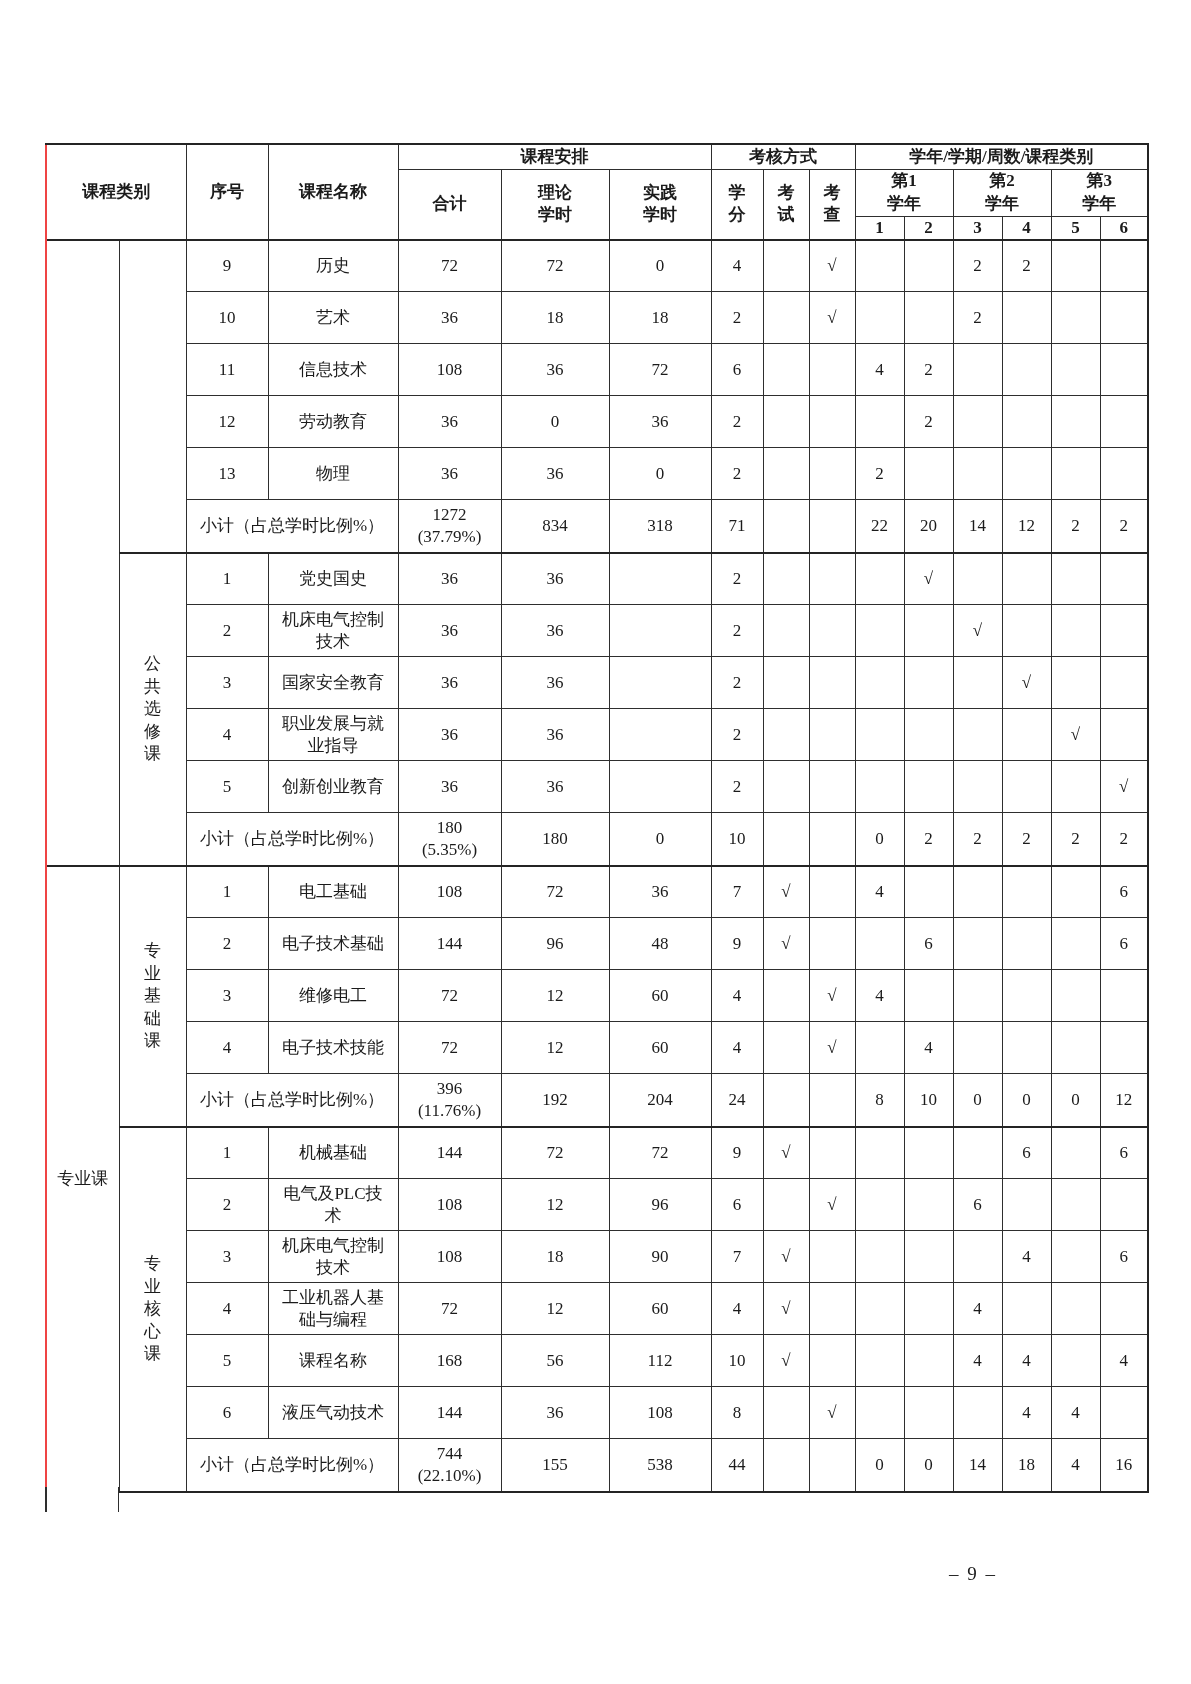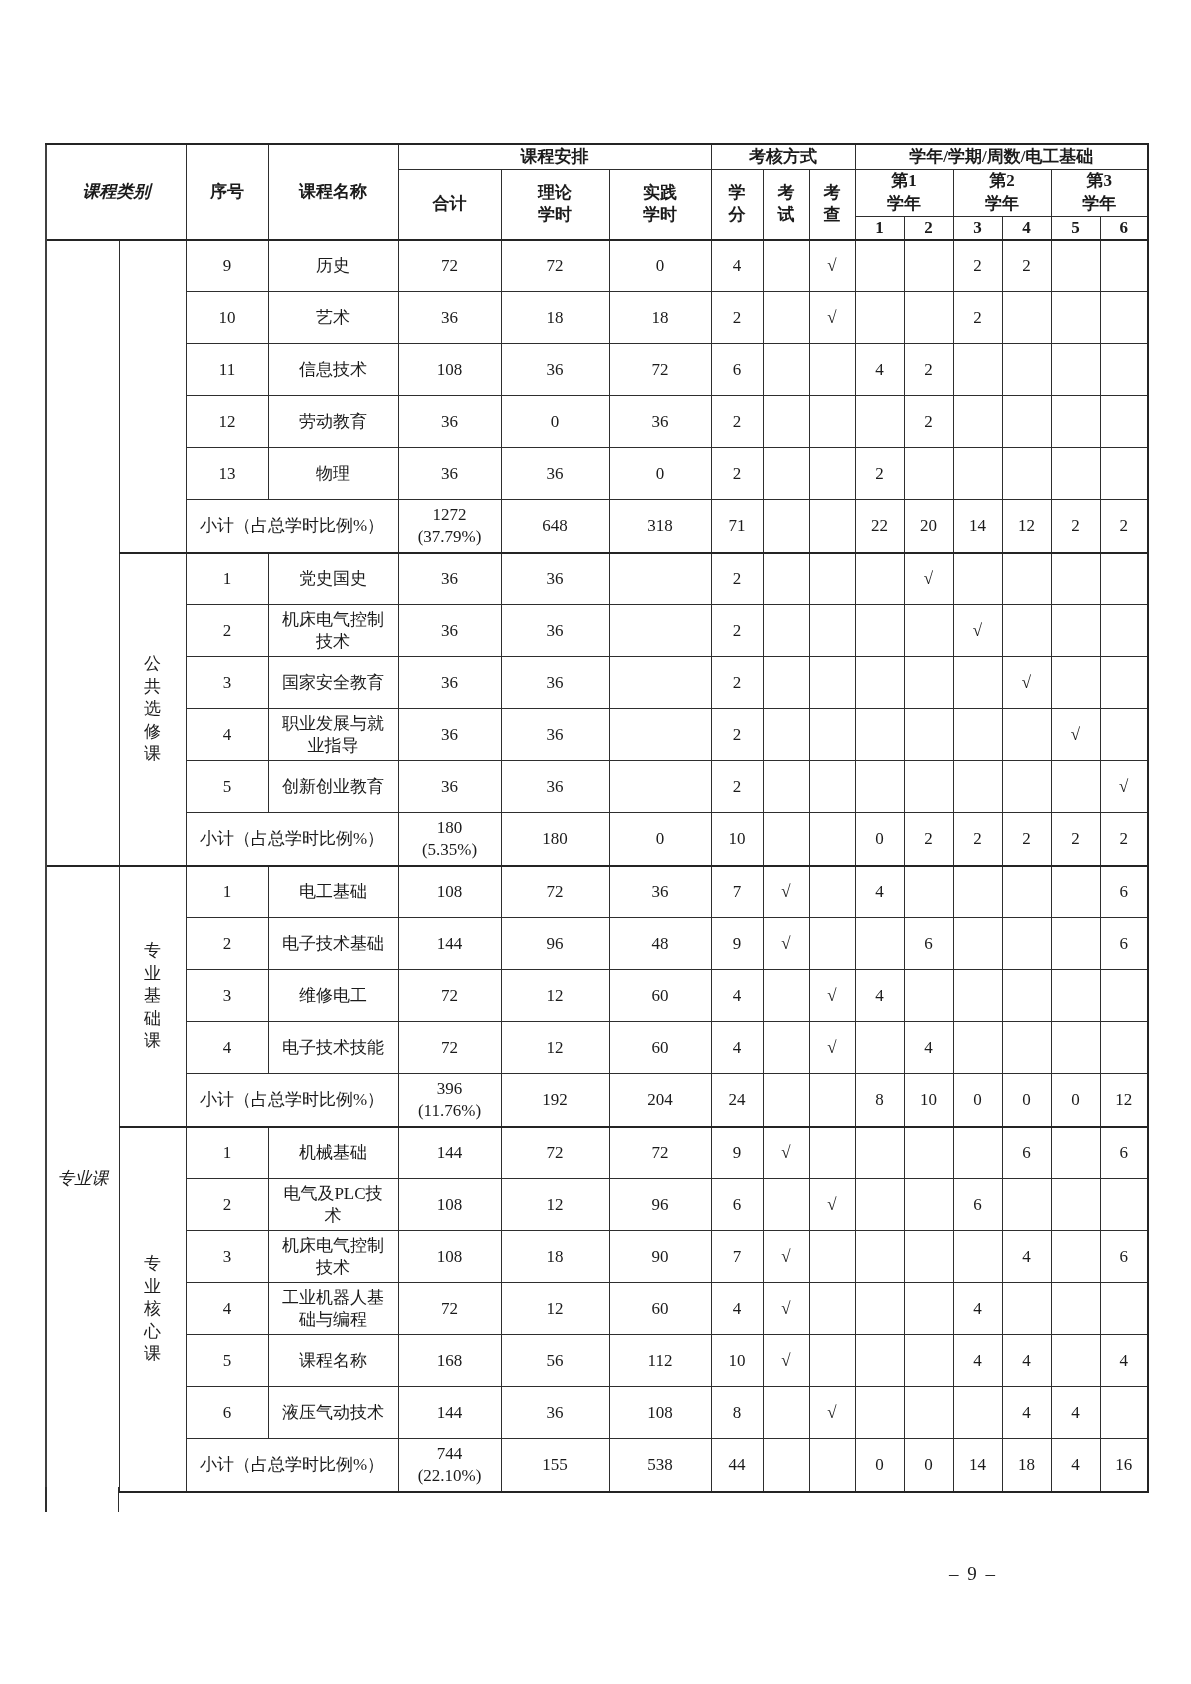--- a/index.html
+++ b/index.html
@@ -13,21 +13,21 @@
   td,th{
     border:1px solid #2e2e2e; text-align:center; vertical-align:middle;
     font-size:17px; padding:0; white-space:pre-line; line-height:1.32;
     overflow:hidden;
   }
   th{font-weight:bold;}
   tr.ra{height:25px;} tr.rb{height:47px;} tr.rc{height:22px;}
   tr.row{height:52px;} tr.sub{height:53px;}
   tr.st>td{border-top:2px solid #242424;}
   .bt2{border-top:2px solid #242424;}
-  .bl2{border-left:2px solid #404040;font-style:italic;}
+  .bl2{border-left:2px solid #ef4444;}
   .br2{border-right:2px solid #242424;}
   .bb2{border-bottom:2px solid #242424;}
   .nobb{border-bottom:none;}
   .name{padding:0 13px; white-space:normal; word-break:break-all;}
   .subc{padding:0 24px; white-space:pre-line;}
   .stub{position:absolute; background:#2e2e2e;}
   .pagenum{
     position:absolute; top:1563px; left:913px; width:120px; text-align:center;
     font-size:19px; letter-spacing:2px; color:#1b1b1b;
   }
@@ -56,21 +56,21 @@
           <col style="width: 49px;">
           <col style="width: 48px;">
         </colgroup>
         <thead>
           <tr class="ra">
             <th rowspan="3" colspan="2" class="bt2 bl2">课程类别</th>
             <th rowspan="3" class="bt2">序号</th>
             <th rowspan="3" class="bt2">课程名称</th>
             <th colspan="3" class="bt2">课程安排</th>
             <th colspan="3" class="bt2">考核方式</th>
-            <th colspan="6" class="bt2 br2">学年/学期/周数/电工基础</th>
+            <th colspan="6" class="bt2 br2">学年/学期/周数/课程类别</th>
           </tr>
           <tr class="rb">
             <th rowspan="2">合计</th>
             <th rowspan="2">理论
 学时</th>
             <th rowspan="2">实践
 学时</th>
             <th rowspan="2">学
 分</th>
             <th rowspan="2">考
@@ -173,21 +173,21 @@
             <td></td>
             <td></td>
             <td></td>
             <td></td>
             <td class="br2"></td>
           </tr>
           <tr class="sub">
             <td colspan="2">小计（占总学时比例%）</td>
             <td>1272
 (37.79%)</td>
-            <td>648</td>
+            <td>834</td>
             <td>318</td>
             <td>71</td>
             <td></td>
             <td></td>
             <td>22</td>
             <td>20</td>
             <td>14</td>
             <td>12</td>
             <td>2</td>
             <td class="br2">2</td>

